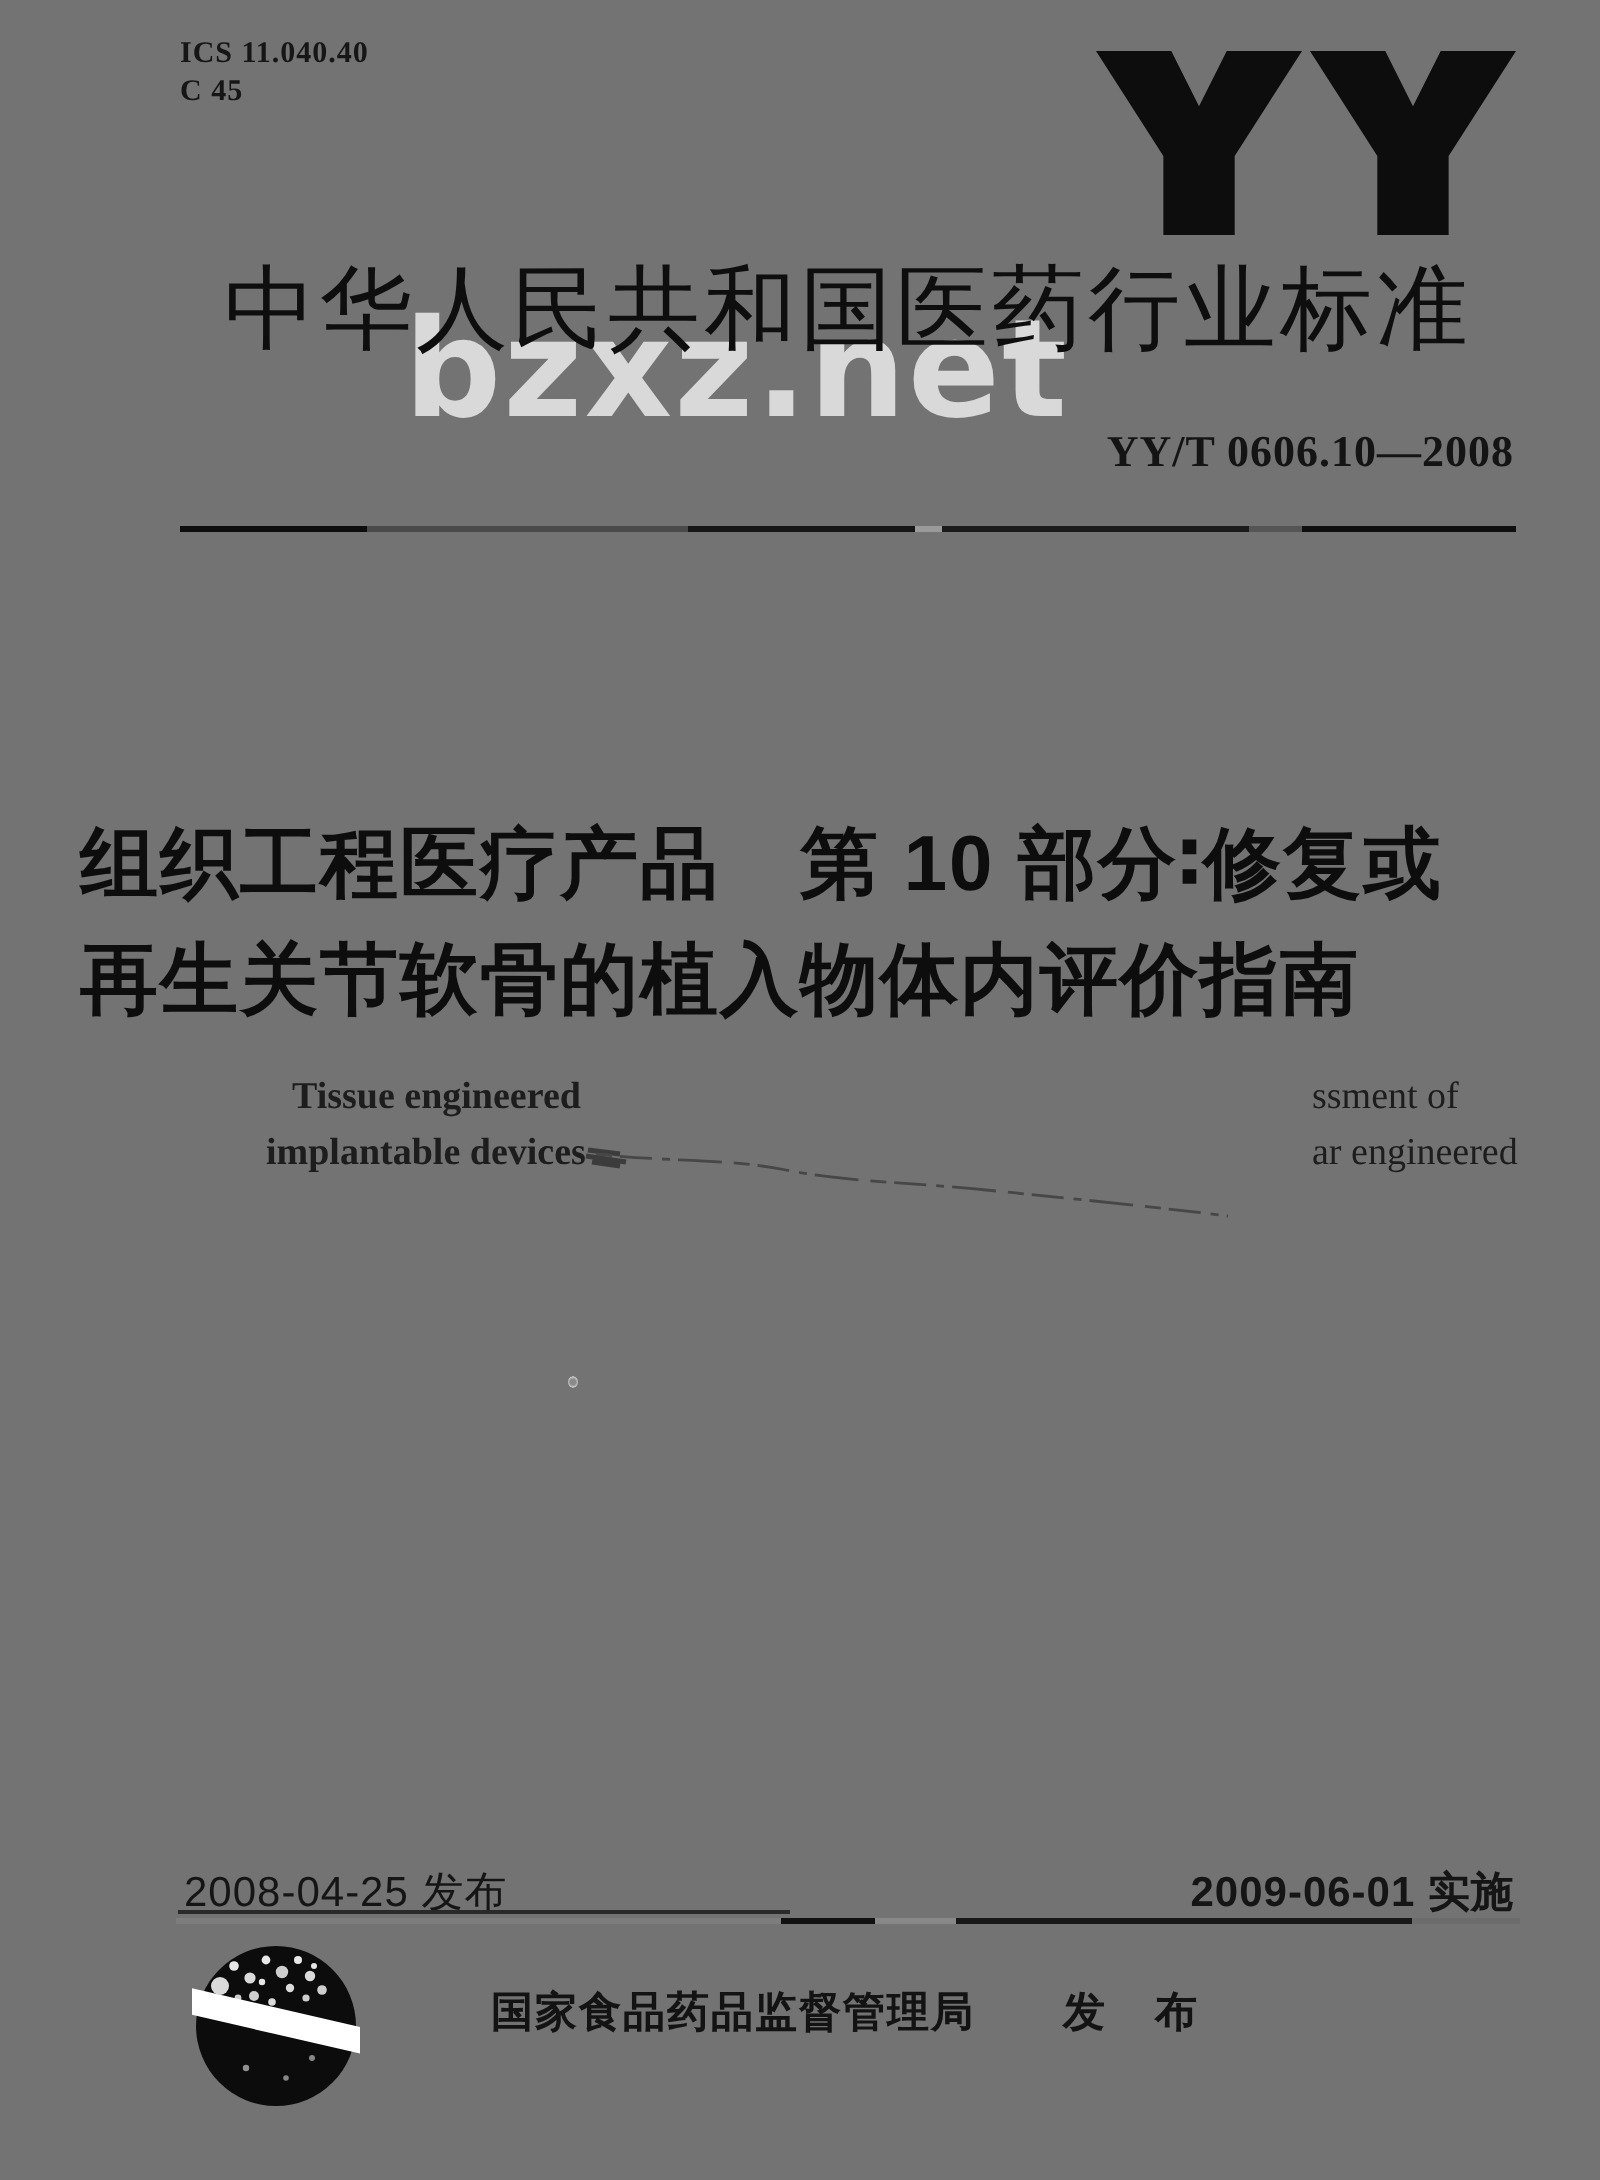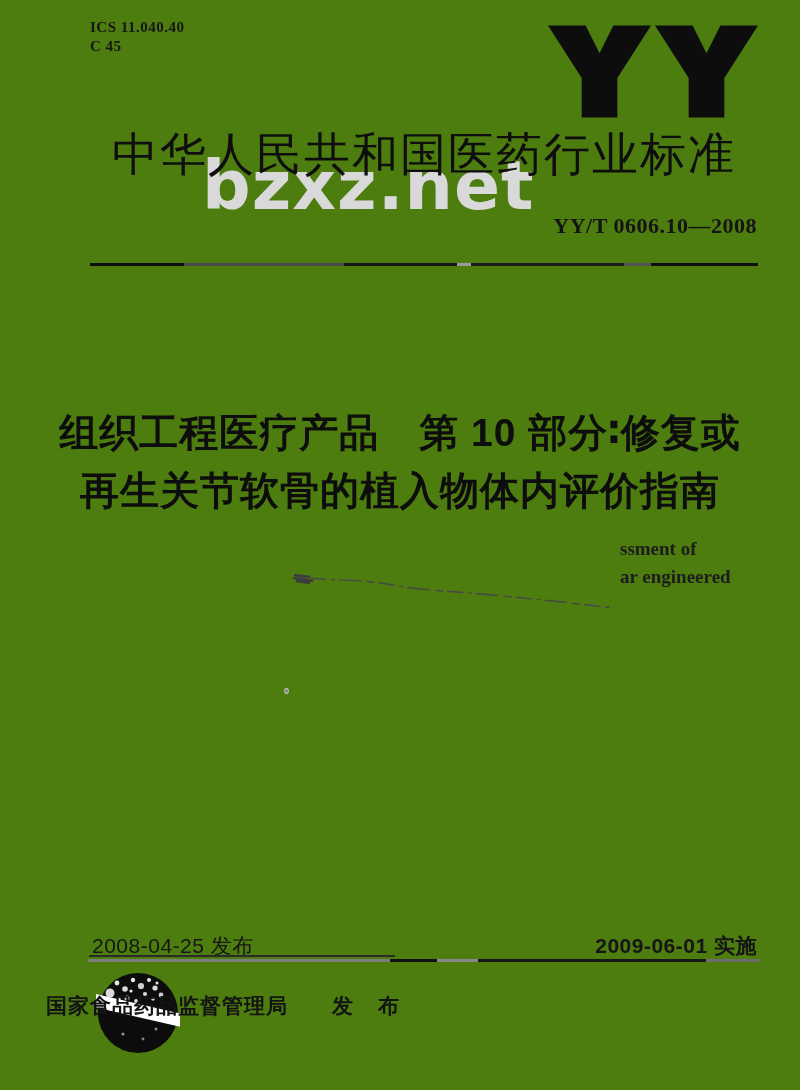--- a/index.html
+++ b/index.html
@@ -1,18 +1,18 @@
 <!DOCTYPE html>
 <html><head>
 <meta charset="utf-8">
 <style>
   html,body{margin:0;padding:0;background:#e8e8e8;}
   .page{
     position:relative;width:800px;height:1090px;margin:0 auto;
-    background:#4d7c0f;overflow:hidden;
+    background:#737373;overflow:hidden;
     font-family:"Liberation Sans","DejaVu Sans",sans-serif;color:#111;
   }
   
   .ics{
     position:absolute;left:90px;top:18px;
     font-family:"Liberation Serif","DejaVu Serif",serif;
     font-weight:700;font-size:15px;line-height:19px;color:#161616;
     letter-spacing:.5px;
   }
   
@@ -34,34 +34,34 @@
     font-family:"Liberation Serif","DejaVu Serif",serif;
     font-weight:700;font-size:22px;color:#141414;letter-spacing:.5px;margin-left:32px;
   }
   .rule-top{
     position:absolute;left:90px;top:263px;width:668px;height:3px;
     background:linear-gradient(90deg,#0d0d0d 0 14%,#4a4a4a 14% 38%,#161616 38% 55%,#9a9a9a 55% 57%,#1b1b1b 57% 80%,#555 80% 84%,#0f0f0f 84% 100%);
   }
   
   .doc-title{
     position:absolute;left:40px;top:404px;width:720px;z-index:2;
-    text-align:center;font-weight:700;color:#0d0d0d;
+    font-weight:700;color:#0d0d0d;
     font-size:39px;line-height:58px;letter-spacing:1px;white-space:nowrap;
   }
   
   .en-left{
     position:absolute;left:133px;top:535px;
     font-family:"Liberation Serif","DejaVu Serif",serif;
     font-weight:700;font-size:19px;line-height:28px;color:#1d1d1d;
   }
   .en-left .l1{padding-left:13px;}
   .en-right{
-    position:absolute;left:620px;top:535px;
+    position:absolute;left:656px;top:535px;
     font-family:"Liberation Serif","DejaVu Serif",serif;
-    font-weight:700;font-size:19px;line-height:28px;color:#1d1d1d;
+    font-weight:400;font-size:19px;line-height:28px;color:#1d1d1d;
   }
   .scratch{position:absolute;left:288px;top:566px;width:340px;height:50px;z-index:1;}
   .speck{
     position:absolute;left:284px;top:688px;width:5px;height:6px;border-radius:50%;
     background:radial-gradient(circle,#8a8a8a 0 35%,#cfcfcf 70%,transparent 75%);
   }
   
   .date-left{
     position:absolute;left:92px;top:932px;font-size:21px;font-weight:400;
     color:#151515;letter-spacing:.5px;
@@ -73,21 +73,21 @@
   .date-underline{
     position:absolute;left:89px;top:955px;width:306px;height:2px;background:#2a2a2a;
   }
   .rule-bottom{
     position:absolute;left:88px;top:959px;width:672px;height:3px;
     background:linear-gradient(90deg,#7d7d7d 0 45%,#111 45% 52%,#888 52% 58%,#181818 58% 92%,#6c6c6c 92% 100%);
   }
   .emblem{position:absolute;left:96px;top:971px;width:84px;height:84px;}
   .publisher-row{
     position:absolute;left:0;top:992px;width:800px;padding-left:46px;
-    box-sizing:border-box;text-align:left;font-size:21px;font-weight:700;
+    box-sizing:border-box;text-align:center;font-size:21px;font-weight:700;
     color:#131313;letter-spacing:1px;white-space:nowrap;
   }
   .publisher-row .release{margin-left:44px;letter-spacing:2px;}
 </style>
 </head>
 <body>
 
 <div class="page">
 
   <div class="ics">
@@ -106,20 +106,24 @@
 
   <div class="std-number">YY/T 0606.10—2008</div>
 
   <div class="rule-top"></div>
 
   <div class="doc-title">
     <div>组织工程医疗产品　第 10 部分∶修复或</div>
     <div>再生关节软骨的植入物体内评价指南</div>
   </div>
 
+  <div class="en-left">
+    <div class="l1">Tissue engineered</div>
+    <div>implantable devices</div>
+  </div>
   <div class="en-right">
     <div>ssment of</div>
     <div>ar engineered</div>
   </div>
 
   <svg class="scratch" viewBox="0 0 340 50">
     <path d="M6,9 l16,2 M5,12 l20,3 M8,15 l14,2" stroke="#3c3c3c" stroke-width="2.6" fill="none"></path>
     <path d="M10,11 C 45,15 75,13 105,19 S 165,25 205,29 S 285,37 326,42" stroke="#474747" stroke-width="1.4" fill="none" stroke-dasharray="8 4 16 5 4 4 22 6"></path>
   </svg>
 

